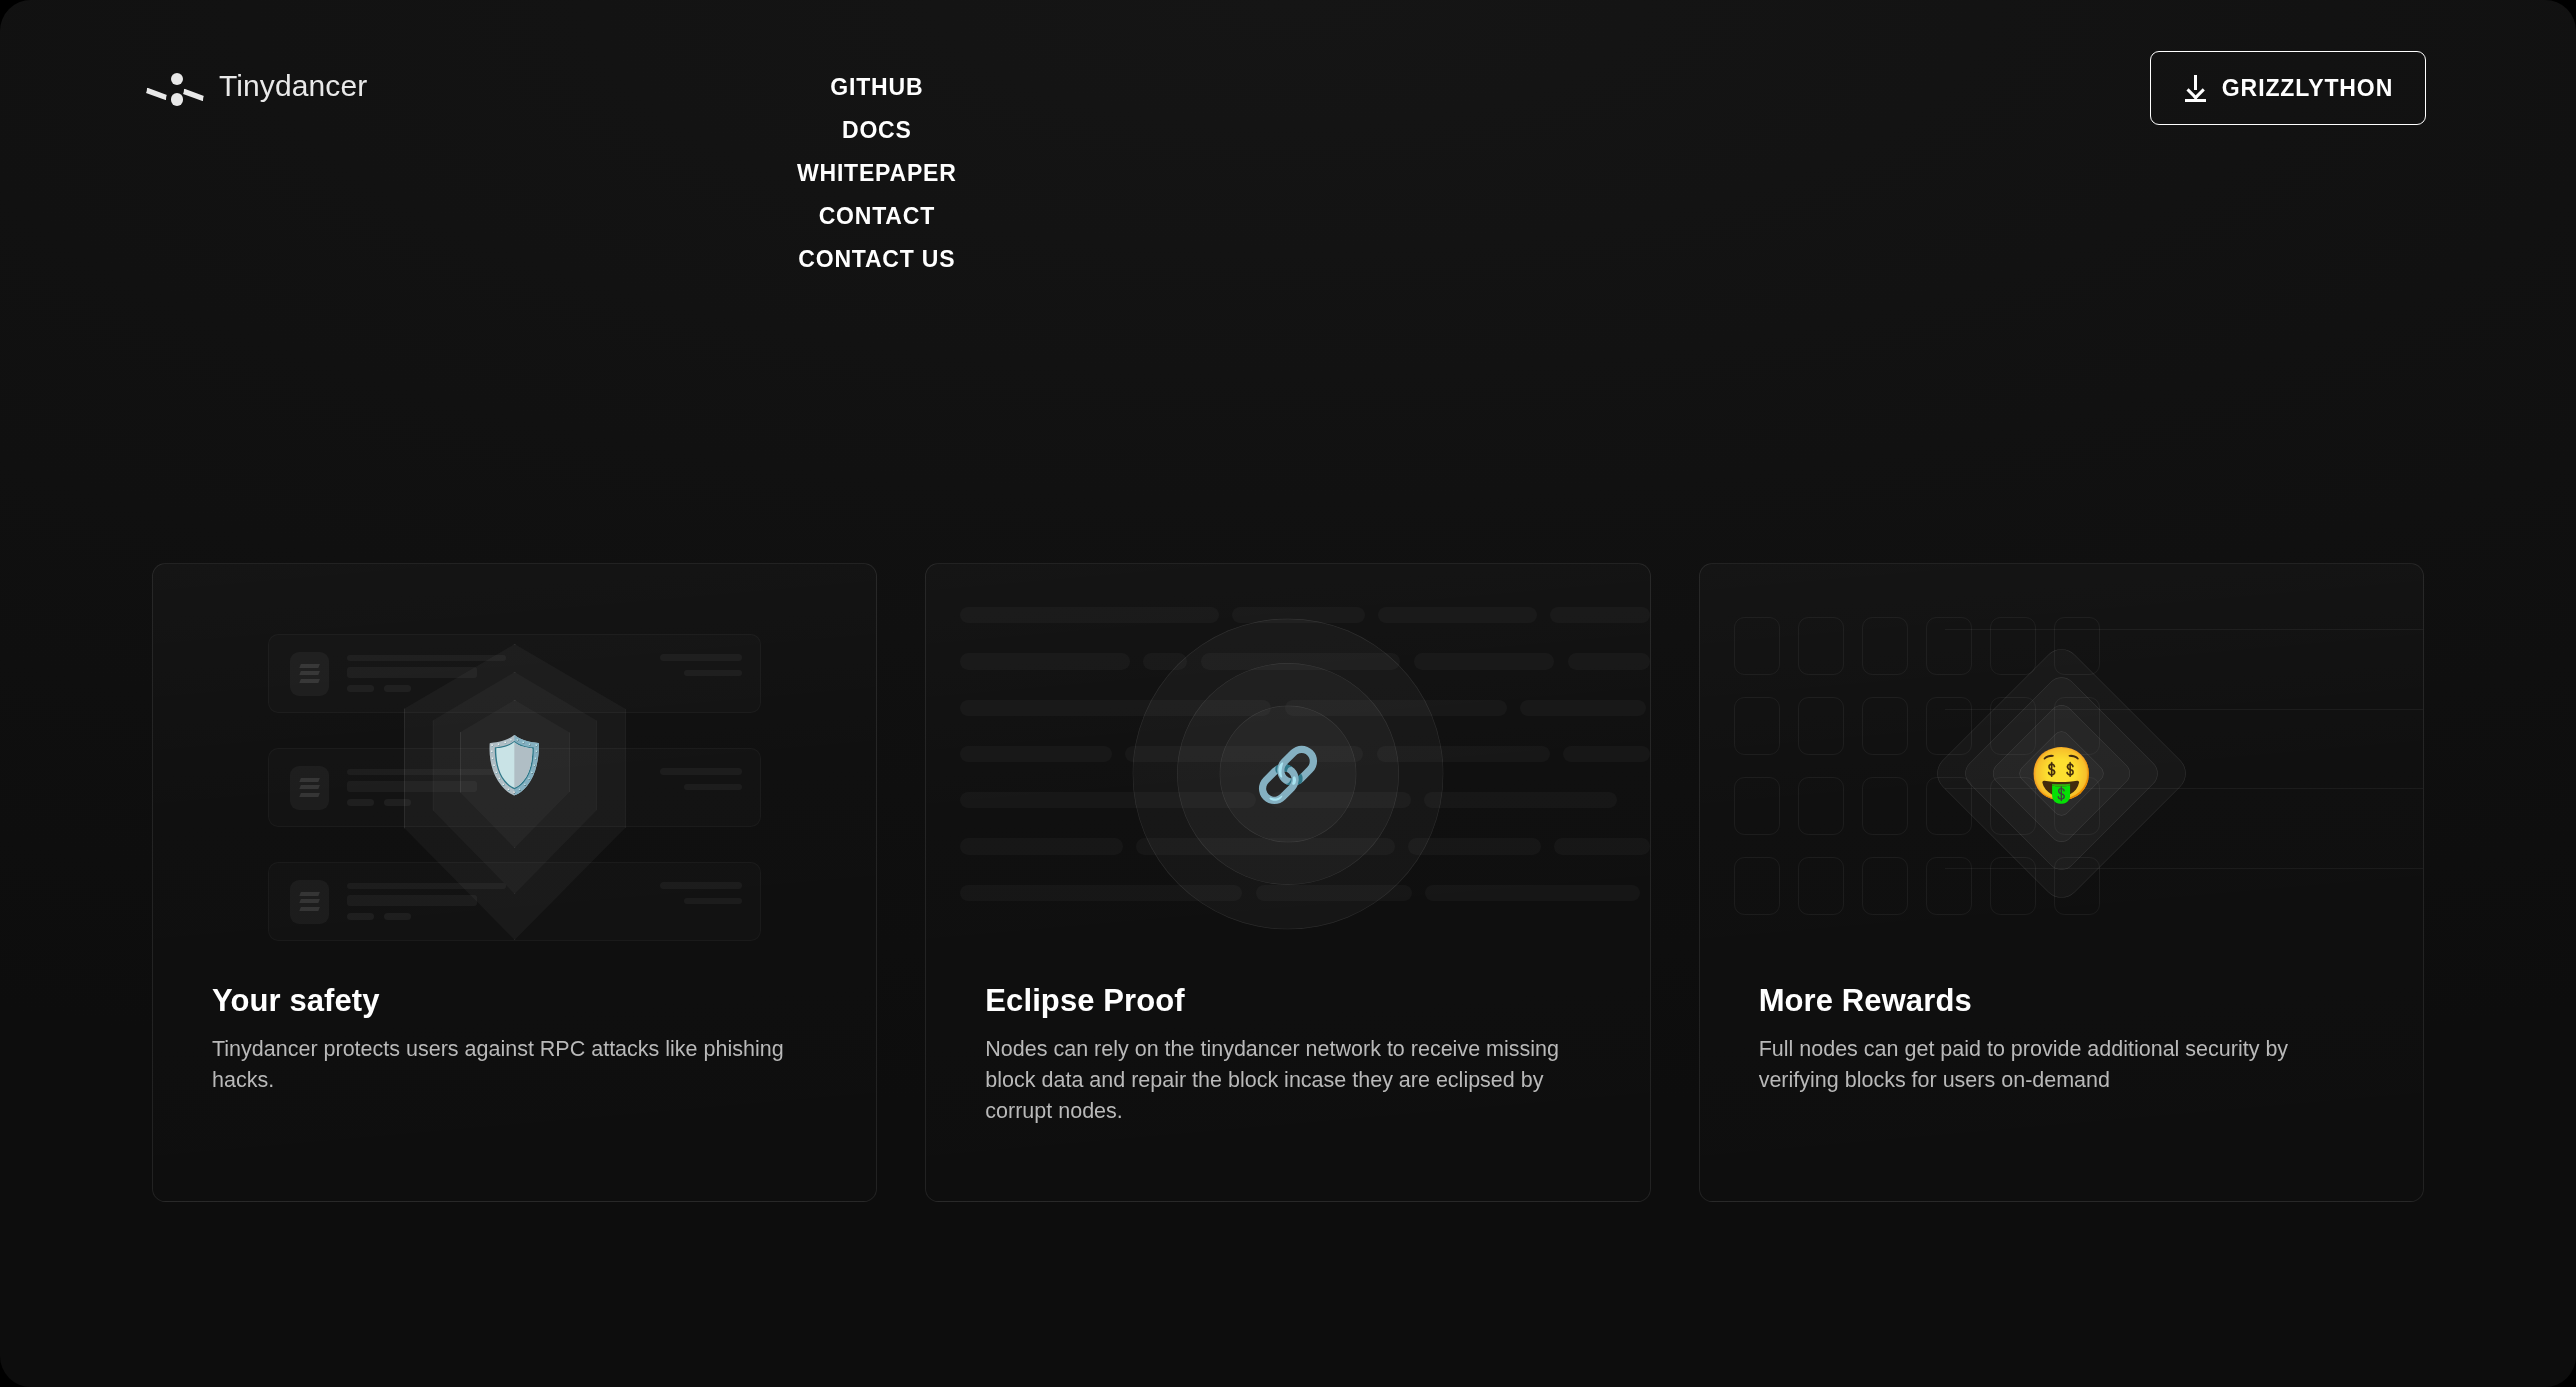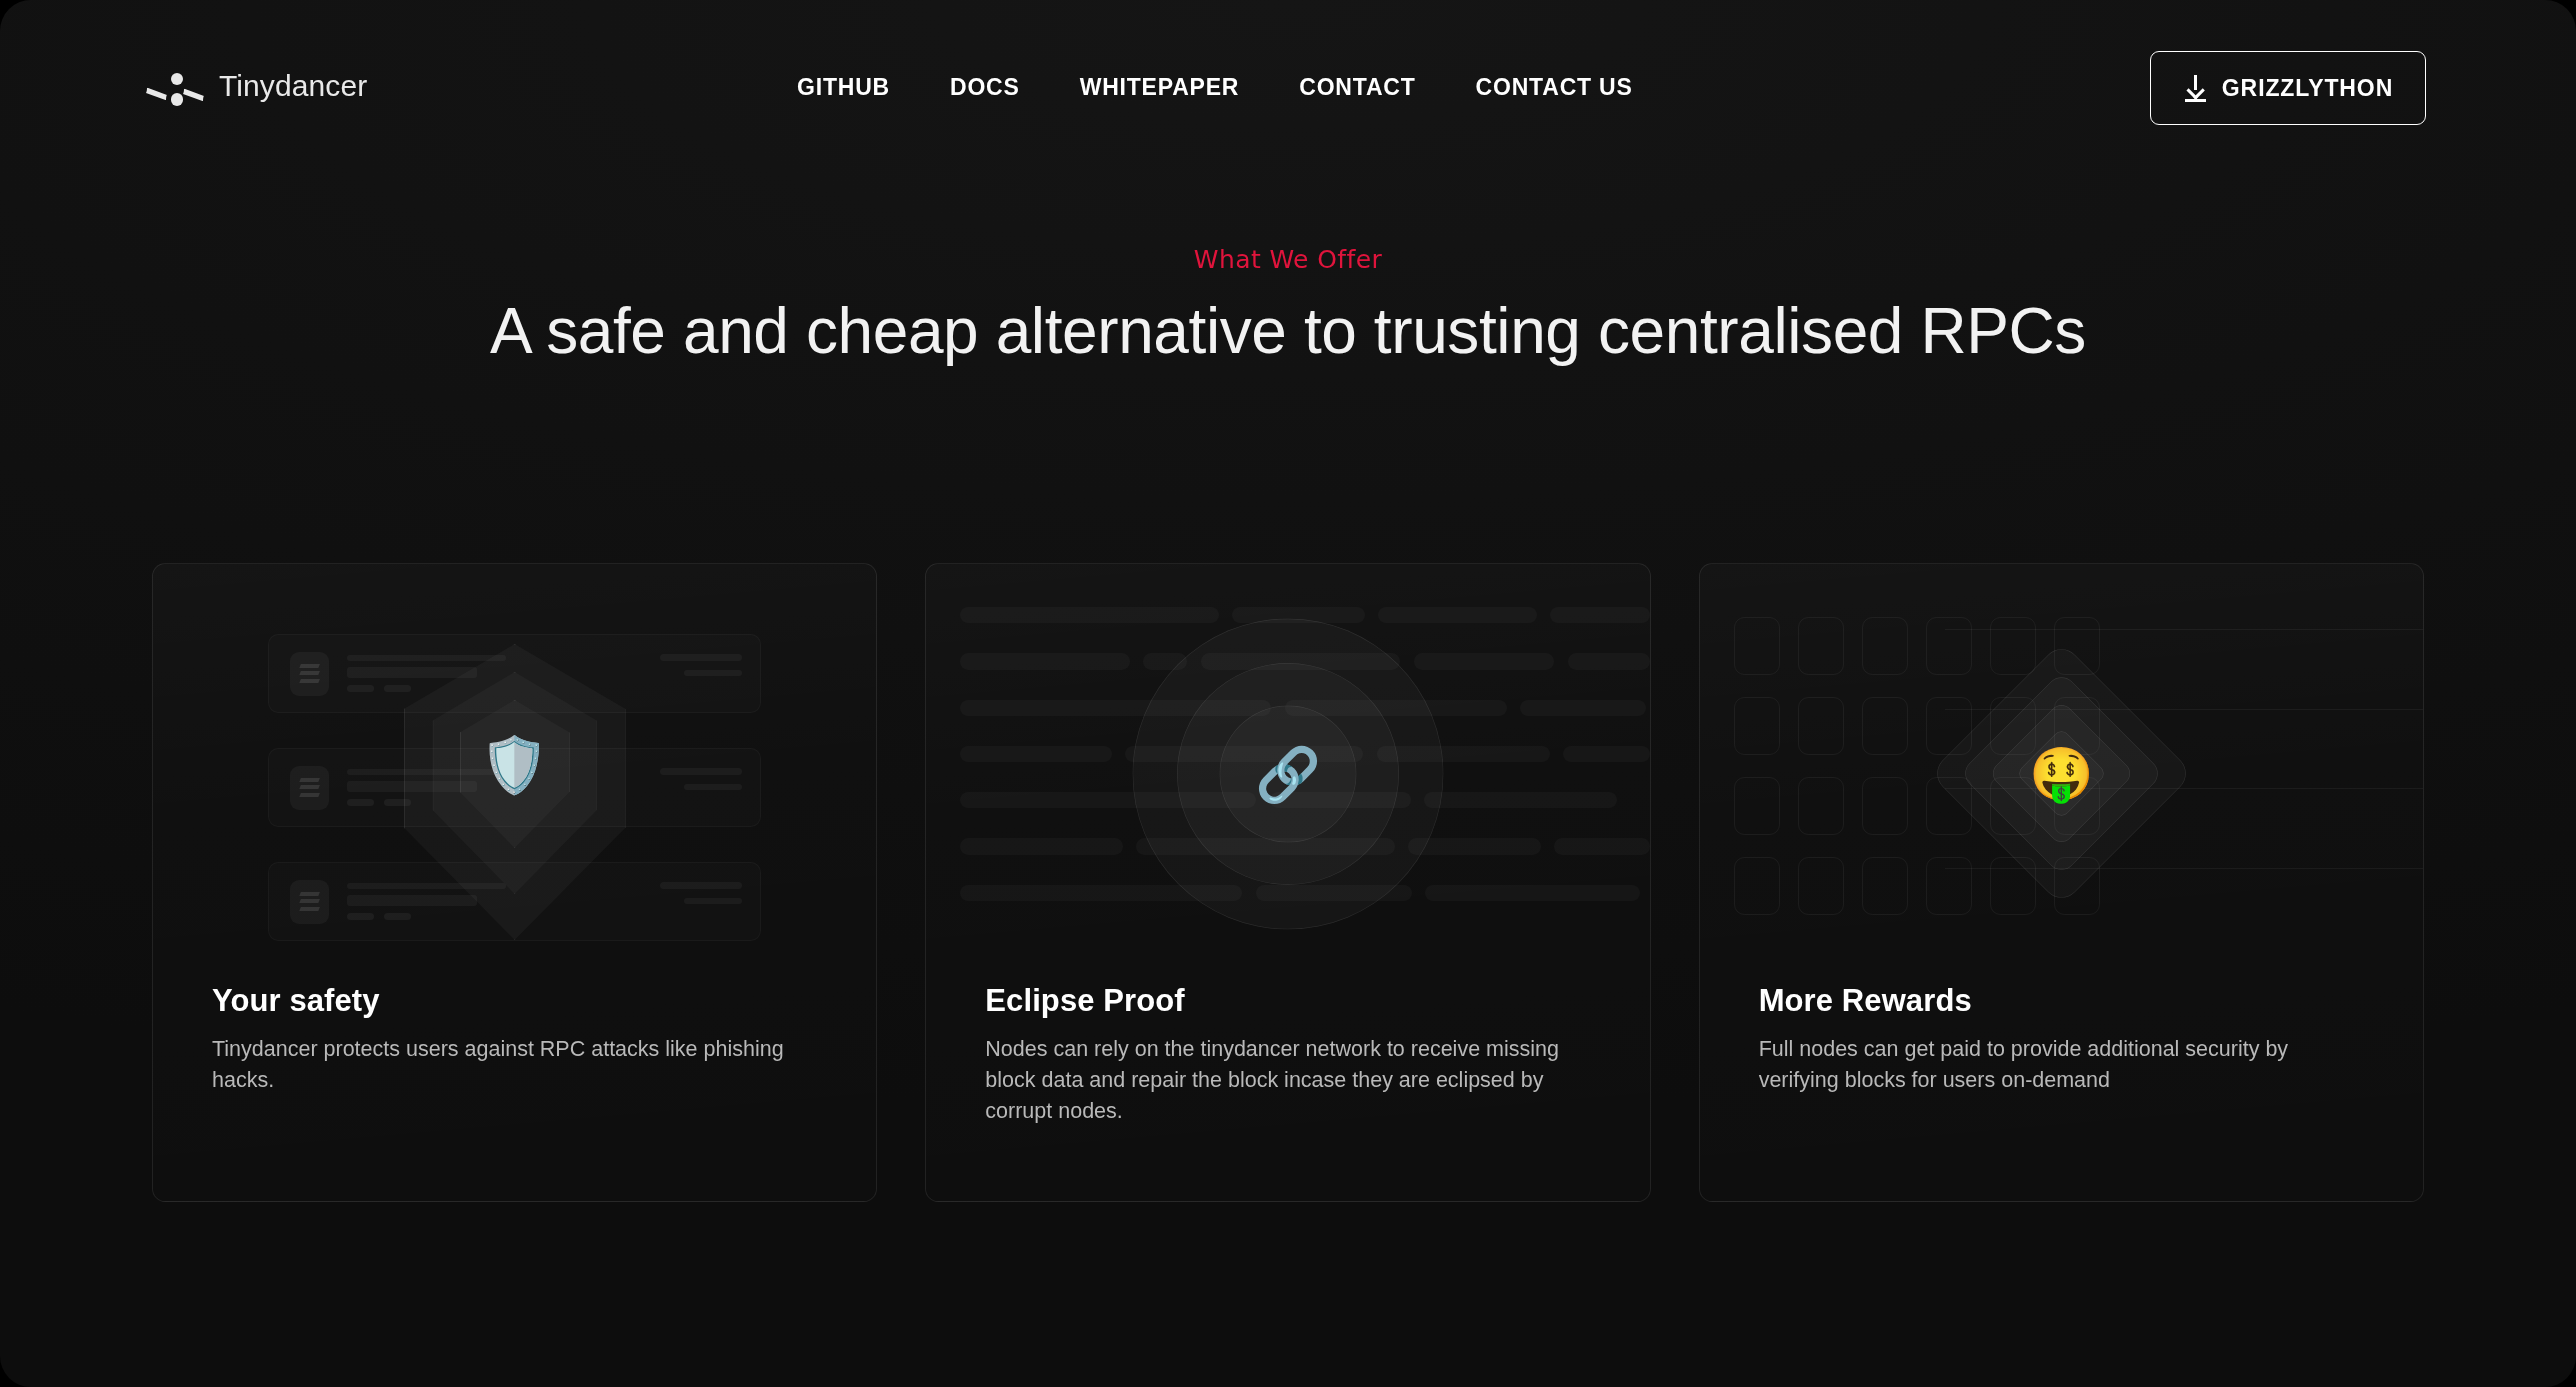--- a/index.html
+++ b/index.html
@@ -47,21 +47,21 @@
     transform:rotate(9deg); border-radius:1.5px;
     clip-path:polygon(0 0,100% 45%,100% 100%,0 58%);
   }
   .brand-name {
     color:#e9e9e9; font-size:30px; letter-spacing:0.1px;
     font-family:"Liberation Sans", sans-serif; font-weight:400;
   }
 
   .nav {
     position:absolute; left:767px; top:64px;
-    display:flex; align-items:center; gap:0;
+    display:flex; align-items:center; gap:16px;flex-direction:column;
   }
   .nav a {
     color:#ffffff; text-decoration:none;
     font-size:23px; font-weight:700; letter-spacing:0.8px;
     padding:0 30px;
     font-family:"Liberation Sans", sans-serif;
     white-space:nowrap;
   }
 
   .wp-btn {
@@ -272,24 +272,20 @@
     <div class="wp-btn">
       <span class="dl-icon">
         <span class="shaft"></span>
           <span class="head"></span>
           <span class="base"></span>
       </span>
       <span class="wp-label">GRIZZLYTHON</span>
     </div>
   </div>
 
-  <div class="hero">
-    <div class="eyebrow">What We Offer</div>
-    <h1 class="headline">A safe and cheap alternative to trusting centralised RPCs</h1>
-  </div>
 
   <div class="cards">
 
     <div class="card">
       <div class="art">
         <div class="skel-rows">
           <div class="skel-row">
             <div class="skel-icon">
                 <i></i>
                 <i></i>

